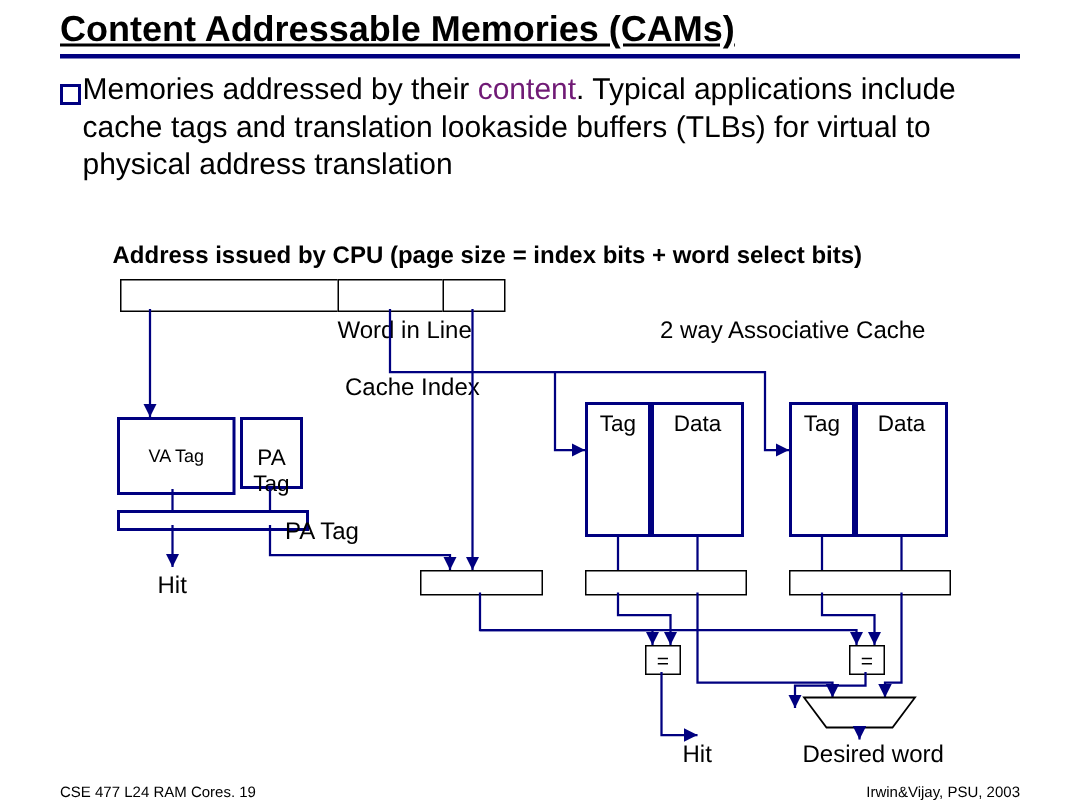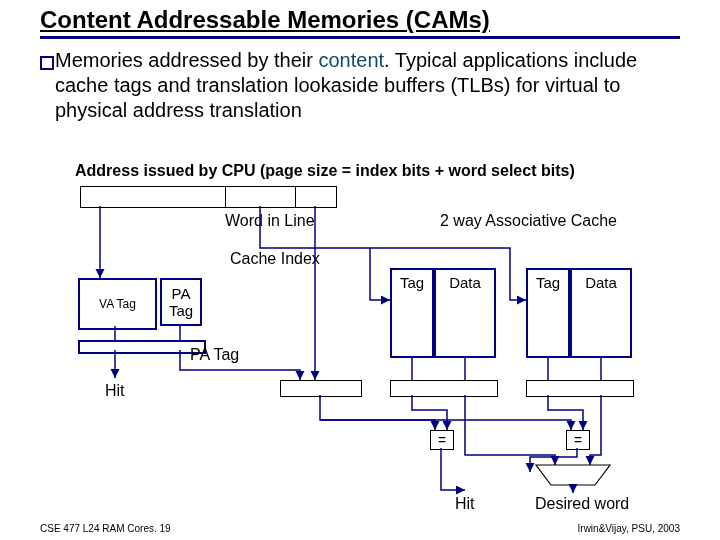--- a/index.html
+++ b/index.html
@@ -37,21 +37,21 @@
     line-height: 1.25;
   }
   .bullet-sq {
     position: absolute;
     top: 56px;
     left: 40px;
     width: 10px;
     height: 10px;
     border: 2px solid #000080;
   }
-  .red { color: #0c4a6e; }
+  .red { color: #701a75; }
   .caption-issue {
     position: absolute;
     top: 162px;
     left: 75px;
     font-size: 16px;
     font-weight: bold;
   }
   .word-in-line {
     position: absolute;
     top: 212px;
@@ -114,21 +114,21 @@
     font-size: 10px;
     padding-left: 37px;
   }
   
   .box { position: absolute; border: 1px solid #000; background: #fff; }
   .box.blue { border: 2px solid #000080; }
   .addr-bar1 { top: 186px; left: 80px; width: 145px; height: 20px; }
   .addr-bar2 { top: 186px; left: 225px; width: 70px; height: 20px; }
   .addr-bar3 { top: 186px; left: 295px; width: 40px; height: 20px; }
   .va-tag { top: 278px; left: 78px; width: 75px; height: 48px; font-size: 12px; display:flex; align-items:center; justify-content:center; }
-  .pa-tag-box { top: 278px; left: 160px; width: 42px; height: 48px; font-size: 15px; text-align:center; line-height:1.1; padding-top:6px; box-sizing:border-box;}
+  .pa-tag-box { top: 278px; left: 160px; width: 42px; height: 48px; font-size: 15px; text-align:center; line-height:1.1; padding-top:18px; box-sizing:border-box;}
   .tag1 { top: 268px; left: 390px; width: 44px; height: 90px; font-size:15px; text-align:center; padding-top:4px; box-sizing:border-box;}
   .data1 { top: 268px; left: 434px; width: 62px; height: 90px; font-size:15px; text-align:center; padding-top:4px; box-sizing:border-box;}
   .tag2 { top: 268px; left: 526px; width: 44px; height: 90px; font-size:15px; text-align:center; padding-top:4px; box-sizing:border-box;}
   .data2 { top: 268px; left: 570px; width: 62px; height: 90px; font-size:15px; text-align:center; padding-top:4px; box-sizing:border-box;}
   .bar-under-tlb { top: 340px; left: 78px; width: 124px; height: 10px; }
   .sel1 { top: 380px; left: 280px; width: 80px; height: 15px; }
   .sel2 { top: 380px; left: 390px; width: 106px; height: 15px; }
   .sel3 { top: 380px; left: 526px; width: 106px; height: 15px; }
   .eq-box {
     position:absolute; width:22px; height:18px; border:1px solid #000;

